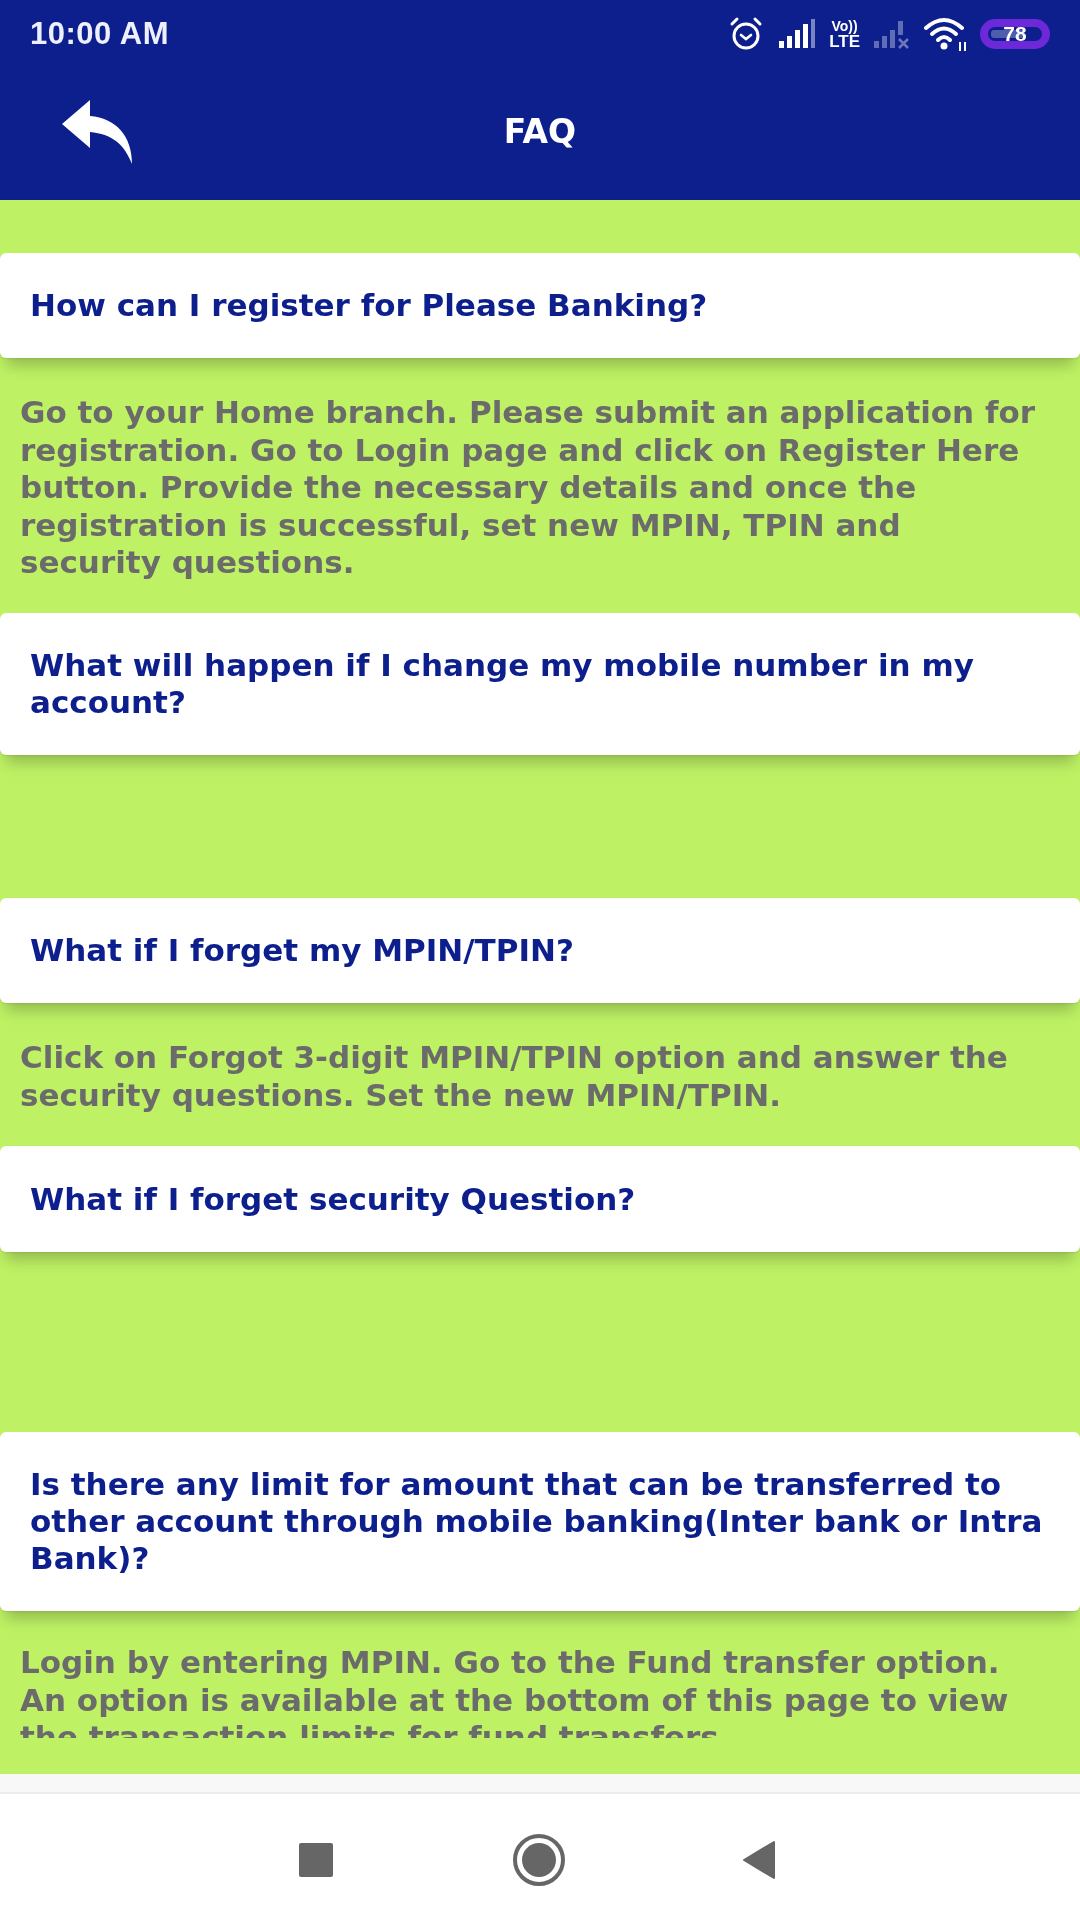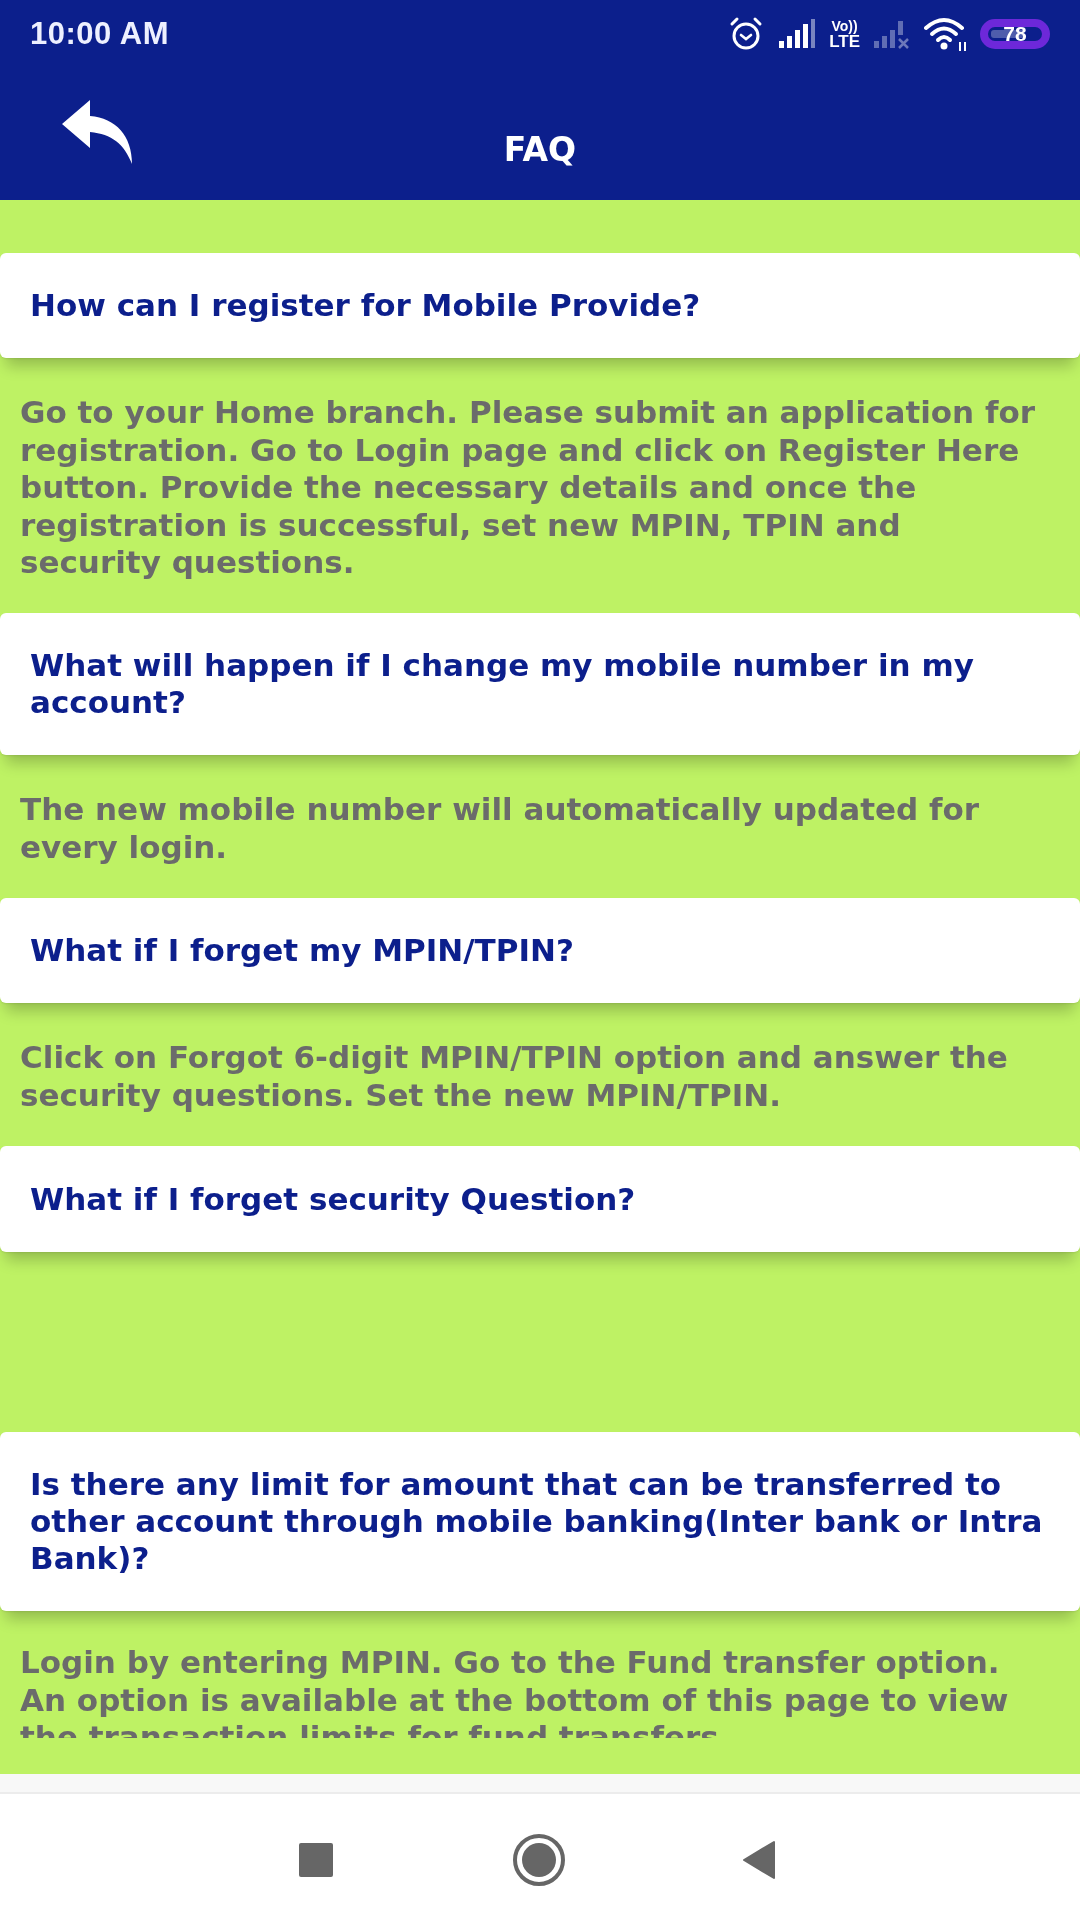--- a/index.html
+++ b/index.html
@@ -45,21 +45,21 @@
       font-family: "Liberation Sans", sans-serif; font-weight: bold;
       color: #fff; font-size: 14px; line-height: 14px; text-align: center;
     }
 
     .toolbar { position: absolute; left: 0; top: 66px; width: 1080px; height: 134px; }
     .back-btn {
       position: absolute; left: 52px; top: 30px; width: 92px; height: 76px;
       display: flex; align-items: center; justify-content: center; cursor: pointer;
     }
     .page-title {
-      position: absolute; left: 0; right: 0; top: 64px; text-align: center;
+      position: absolute; left: 0; right: 0; top: 46px; text-align: center;
       color: #ffffff; font-weight: bold; font-size: 33px;
     }
 
     
     .faq-list { position: absolute; left: 0; top: 200px; width: 1080px; height: 1592px; overflow: hidden; }
     .q-card {
       position: absolute; left: 0; width: 1080px; background: #ffffff;
       border-radius: 6px;
       box-shadow: 0 14px 14px -6px rgba(0,0,0,0.22), 0 1px 2px rgba(0,0,0,0.08);
       display: flex; align-items: center; padding: 0 30px; cursor: pointer;
@@ -143,33 +143,32 @@
           </svg>
         </span>
       </div>
       <div class="page-title">FAQ</div>
     </div>
   </div>
 
   <div class="faq-list">
 
     <div class="q-card" style="top:53px;height:105px;">
-      <span class="q-text">How can I register for Mobile Provide?</span>
+      <span class="q-text">How can I register for Please Banking?</span>
     </div>
     <div class="a-text" style="top:194px;">Go to your Home branch. Please submit an application for registration. Go to Login page and click on Register Here button. Provide the necessary details and once the registration is successful, set new MPIN, TPIN and security questions.</div>
 
     <div class="q-card" style="top:413px;height:142px;">
       <span class="q-text">What will happen if I change my mobile number in my account?</span>
     </div>
-    <div class="a-text" style="top:591px;">The new mobile number will automatically updated for every login.</div>
 
     <div class="q-card" style="top:698px;height:105px;">
       <span class="q-text">What if I forget my MPIN/TPIN?</span>
     </div>
-    <div class="a-text" style="top:839px;">Click on Forgot 6-digit MPIN/TPIN option and answer the security questions. Set the new MPIN/TPIN.</div>
+    <div class="a-text" style="top:839px;">Click on Forgot 3-digit MPIN/TPIN option and answer the security questions. Set the new MPIN/TPIN.</div>
 
     <div class="q-card" style="top:946px;height:106px;">
       <span class="q-text">What if I forget security Question?</span>
     </div>
 
     <div class="q-card" style="top:1232px;height:179px;">
       <span class="q-text">Is there any limit for amount that can be transferred to other account through mobile banking(Inter bank or Intra Bank)?</span>
     </div>
     <div class="a-clip" style="top:1444px;height:94px;">
       <div class="a-text" style="top:0;">Login by entering MPIN. Go to the Fund transfer option. An option is available at the bottom of this page to view the transaction limits for fund transfers</div>

